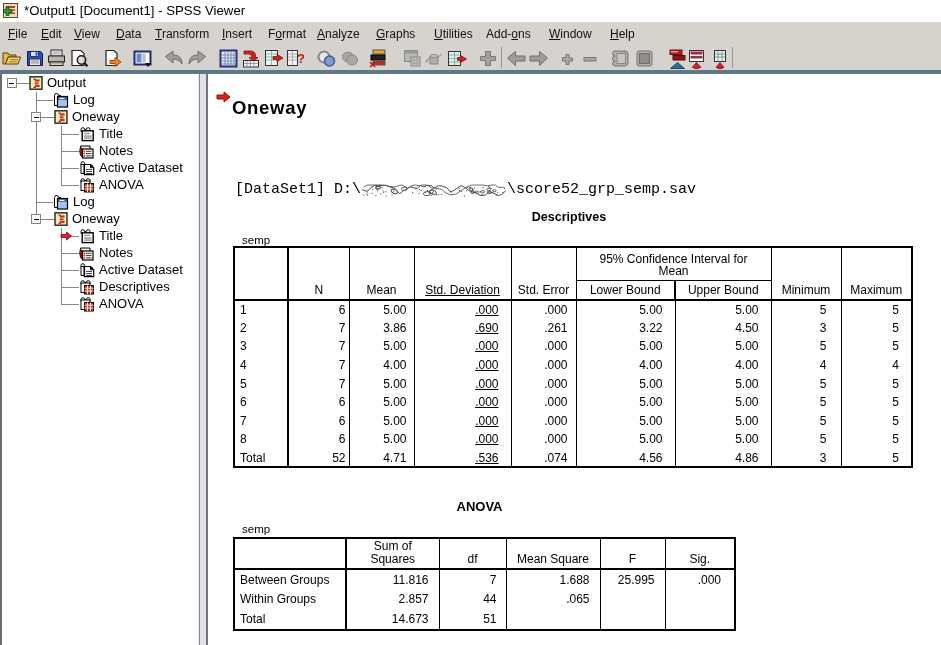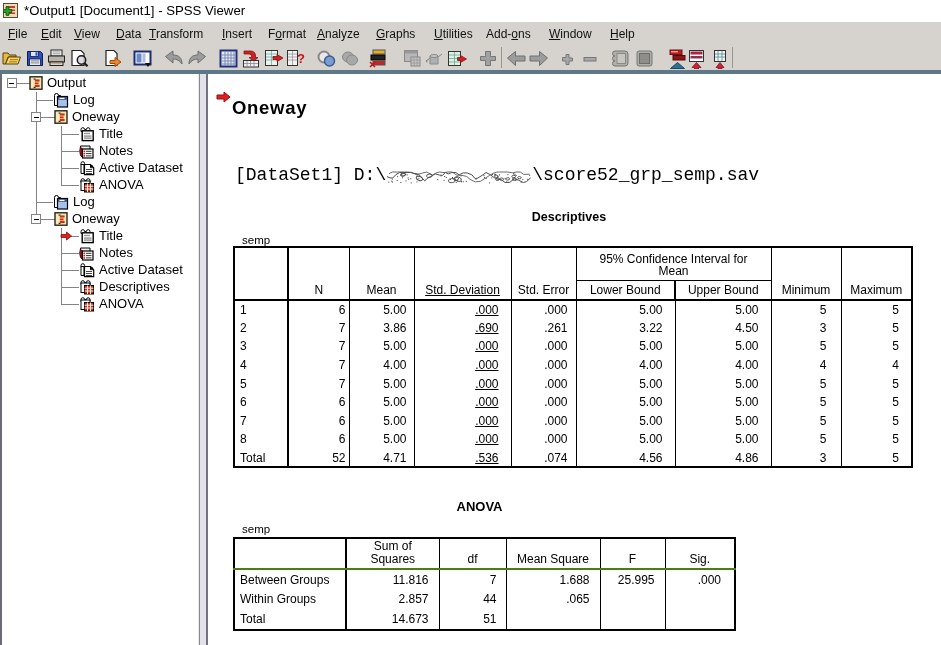--- a/index.html
+++ b/index.html
@@ -19,21 +19,21 @@
 .trow { position:absolute; font-size:13px; line-height:14px; white-space:nowrap; }
 #content { left:208px; top:74px; width:733px; height:571px; background:#fff; }
 .num { text-align:right; }
 table { border-collapse:collapse; table-layout:fixed; font-size:12px; }
 td { padding:0; overflow:hidden; white-space:nowrap; border:1px solid #000; vertical-align:bottom; }
 #desc, #anova { border:2px solid #000; }
 #desc td:first-child, #anova td:first-child { border-right:2px solid #000; }
 .hb { text-align:center; vertical-align:bottom; padding-bottom:2px; line-height:13px; }
 .hc { text-align:center; vertical-align:top; padding-top:5px; line-height:12px; white-space:normal; border-bottom:1px solid #000 !important; }
 #desc tr:nth-child(2) td, #desc tr:nth-child(1) td { border-bottom:2px solid #000; }
-#anova tr:first-child td { border-bottom:2px solid #4d7c0f; }
+#anova tr:first-child td { border-bottom:2px solid #000000; }
 #desc tr:nth-child(n+3) td, #anova tr:nth-child(n+2) td { border-top:none; border-bottom:none; }
 #desc tr:nth-child(n+3) { height:18.6px; }
 #anova tr:nth-child(n+2) { height:20.3px; }
 .rl { text-align:left; padding-left:5px; vertical-align:middle; }
 .num { padding-right:8px; vertical-align:middle; }
 #desc td:nth-child(2) { padding-right:3px; }
 #desc td:nth-child(3) { padding-right:7px; }
 #desc td:nth-child(4) { padding-right:12px;text-decoration:underline; }
 #desc td:nth-child(5) { padding-right:8px; }
 #desc td:nth-child(6) { padding-right:12px; }
@@ -58,21 +58,21 @@
   <rect x="6" y="9.5" width="6" height="1.5" fill="#c04030"></rect>
   <path d="M4.5 4.5 h3 v3 h3 v3 h-3 v3 h-3 v-3 h-3 v-3 h3 z" fill="#28a428" stroke="#115511" stroke-width="1" transform="translate(-1.2,-0.5) scale(0.95)"></path>
 </svg>
 <div class="abs" id="title-text">*Output1 [Document1] - SPSS Viewer</div>
 
 <div class="abs" id="menubar"></div>
 <div class="menu" style="left:8px"><u>F</u>ile</div>
 <div class="menu" style="left:41px"><u>E</u>dit</div>
 <div class="menu" style="left:74px"><u>V</u>iew</div>
 <div class="menu" style="left:116px"><u>D</u>ata</div>
-<div class="menu" style="left:149px"><u>T</u>ransform</div>
+<div class="menu" style="left:155px"><u>T</u>ransform</div>
 <div class="menu" style="left:222px"><u>I</u>nsert</div>
 <div class="menu" style="left:268px">F<u>o</u>rmat</div>
 <div class="menu" style="left:317px"><u>A</u>nalyze</div>
 <div class="menu" style="left:376px"><u>G</u>raphs</div>
 <div class="menu" style="left:434px"><u>U</u>tilities</div>
 <div class="menu" style="left:486px">Add-<u>o</u>ns</div>
 <div class="menu" style="left:549px"><u>W</u>indow</div>
 <div class="menu" style="left:610px"><u>H</u>elp</div>
 
 <div class="abs" id="toolbar"></div>
@@ -406,21 +406,21 @@
       <use href="#i-table"></use>
     </svg>
 <div class="trow" style="left:99px;top:297px">ANOVA</div>
 </div>
 
 <svg class="abs" style="left:216px;top:91px" width="15" height="12" viewBox="0 0 15 12">
   <path d="M1 4 h7 V1 l6 5 -6 5 V8 H1 z" fill="#e02020" stroke="#901010" stroke-width="1"></path>
 </svg>
 <div class="abs" style="left:232px;top:97px;font-size:18.5px;letter-spacing:0.7px;font-weight:bold;">Oneway</div>
 
-<div class="abs" style="left:235px;top:165px;font-family:'Liberation Mono',monospace;font-size:18px;">[DataSet1] D:\<span id="scrub" style="display:inline-block;width:146px;position:relative;height:13px;vertical-align:bottom;"><svg width="146" height="14" viewBox="0 0 146 14" style="position:absolute;left:0;top:-2px">
+<div class="abs" style="left:235px;top:181px;font-family:'Liberation Mono',monospace;font-size:15px;">[DataSet1] D:\<span id="scrub" style="display:inline-block;width:146px;position:relative;height:13px;vertical-align:bottom;"><svg width="146" height="14" viewBox="0 0 146 14" style="position:absolute;left:0;top:-2px">
         <path d="M1.0 6.6 L3.9 7.8 L6.6 8.1 L10.0 4.5 L13.7 2.5 L17.3 2.5 L20.1 2.5 L24.6 2.5 L27.7 3.5 L32.5 4.1 L36.0 7.9 L38.7 10.8 L41.9 8.0 L44.7 6.4 L49.2 3.9 L53.2 5.0 L56.6 5.4 L59.3 2.5 L62.3 3.9 L65.8 2.5 L69.8 2.5 L73.1 4.9 L77.3 2.8 L81.2 3.0 L85.9 4.8 L89.1 8.7 L91.9 8.0 L96.3 5.2 L100.1 2.5 L104.2 4.6 L108.2 7.6 L111.4 9.2 L115.4 9.8 L119.1 12.5 L123.9 12.3 L128.1 8.8 L132.3 10.0 L137.3 12.5 L140.5 11.6 L144.7 7.8" stroke="#4a4a4a" stroke-width="1" fill="none"></path>
         <path d="M3.0 3.7 L6.4 2.0 L11.7 2.0 L15.4 2.0 L21.0 2.0 L25.4 2.3 L31.0 4.6 L36.6 3.0 L40.8 2.0 L46.5 5.2 L50.0 3.0 L53.6 2.0 L58.1 2.6 L61.9 2.0 L66.1 2.0 L70.8 5.2 L75.9 5.3 L80.8 6.5 L83.9 9.3 L89.3 11.9 L94.7 11.2 L98.9 8.4 L103.8 5.3 L107.0 3.3 L110.5 2.2 L113.6 2.0 L117.1 2.0 L121.2 2.0 L126.8 2.8 L130.2 2.0 L134.3 2.0 L137.6 4.4 L143.6 4.2" stroke="#5a5a5a" stroke-width="0.9" fill="none"></path>
         <ellipse cx="17.5" cy="4.7" rx="2.2" ry="1.3" stroke="#4f4f4f" stroke-width="0.9" fill="none" transform="rotate(-14 17.5 4.7)"></ellipse>
         <ellipse cx="70.1" cy="8.8" rx="2.5" ry="1.5" stroke="#4f4f4f" stroke-width="0.9" fill="none" transform="rotate(-17 70.1 8.8)"></ellipse>
         <ellipse cx="133.4" cy="7.7" rx="1.8" ry="1.1" stroke="#4f4f4f" stroke-width="0.9" fill="none" transform="rotate(4 133.4 7.7)"></ellipse>
         <ellipse cx="128.5" cy="9.3" rx="2.1" ry="1.3" stroke="#4f4f4f" stroke-width="0.9" fill="none" transform="rotate(11 128.5 9.3)"></ellipse>
         <ellipse cx="121.7" cy="8.9" rx="2.0" ry="1.2" stroke="#4f4f4f" stroke-width="0.9" fill="none" transform="rotate(-7 121.7 8.9)"></ellipse>
         <ellipse cx="127.7" cy="6.5" rx="1.9" ry="1.2" stroke="#4f4f4f" stroke-width="0.9" fill="none" transform="rotate(4 127.7 6.5)"></ellipse>
         <ellipse cx="110.4" cy="6.3" rx="1.9" ry="1.2" stroke="#4f4f4f" stroke-width="0.9" fill="none" transform="rotate(21 110.4 6.3)"></ellipse>
         <ellipse cx="111.6" cy="9.3" rx="1.9" ry="1.1" stroke="#4f4f4f" stroke-width="0.9" fill="none" transform="rotate(-15 111.6 9.3)"></ellipse>

